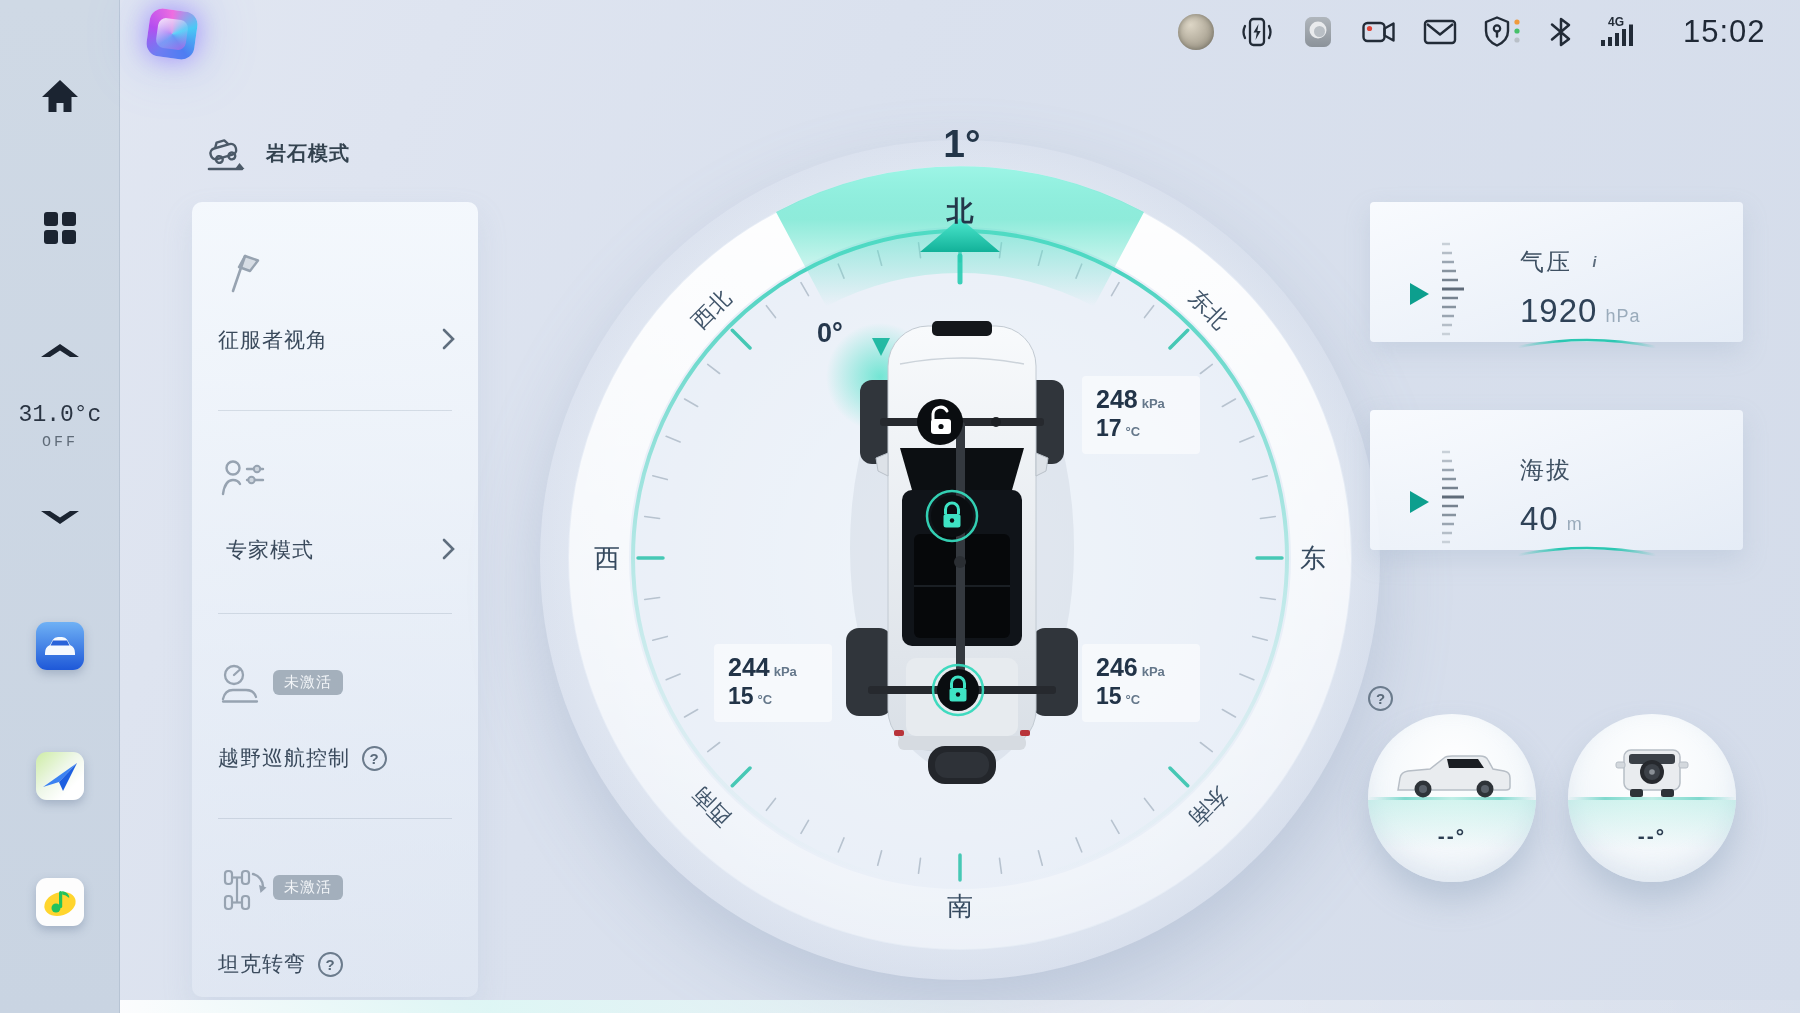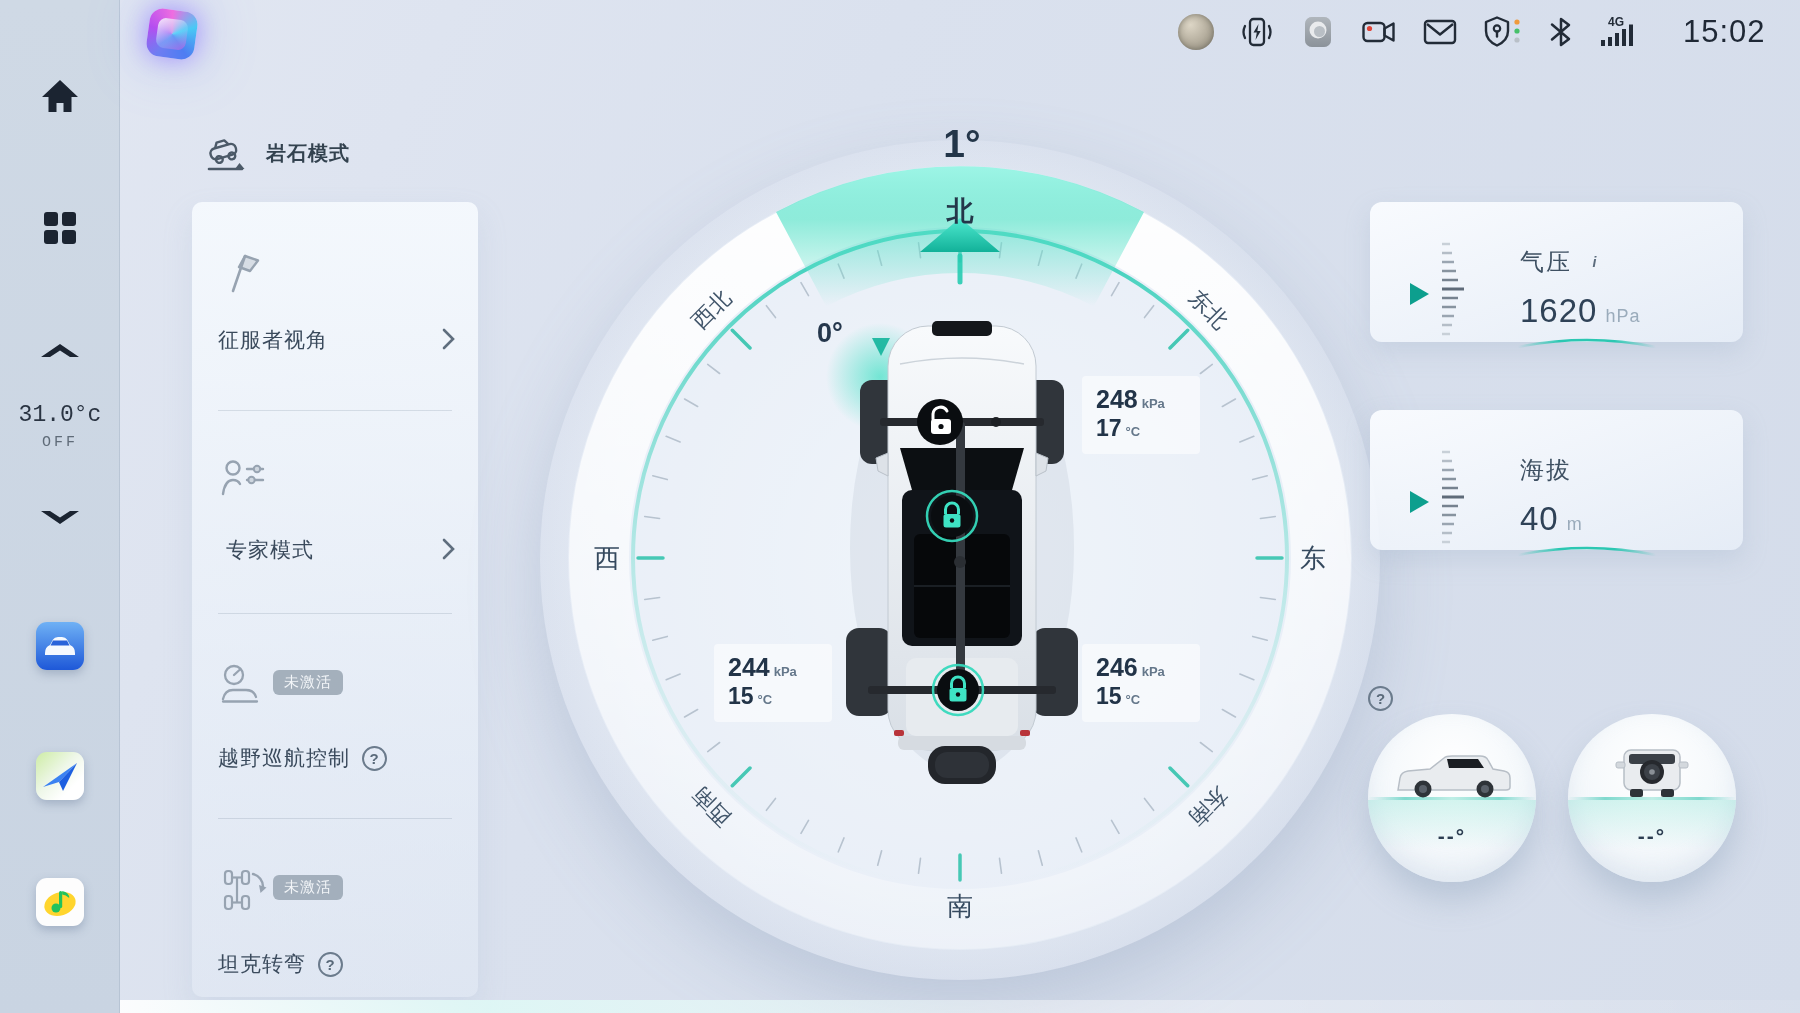--- a/index.html
+++ b/index.html
@@ -43,21 +43,21 @@
   #compass-glow{left:540px;top:140px;width:840px;height:840px;border-radius:50%;
     background:radial-gradient(circle,rgba(249,252,255,.8) 0%,rgba(244,249,253,.5) 55%,rgba(244,249,253,0) 72%);
     box-shadow:0 30px 70px rgba(125,145,175,.30);}
   #heading-label{left:900px;top:122px;width:124px;text-align:center;font-size:39px;font-weight:800;color:#233649;}
   #steer-label{left:798px;top:318px;width:64px;text-align:center;font-size:27px;font-weight:800;color:#25374c;}
   .tire-card{width:118px;height:78px;background:rgba(255,255,255,.55);border-radius:4px;padding:10px 14px;}
   .tp-val{font-size:25px;font-weight:800;color:#223448;line-height:1.1;}
   .tp-unit{font-size:13px;font-weight:700;color:#64778a;margin-left:4px;}
   .tp-temp{font-size:23px;font-weight:800;color:#223448;line-height:1.3;}
   
-  .env-card{left:1370px;width:373px;height:140px;border-radius:12px;cursor:pointer;
+  .env-card{left:1370px;width:373px;height:140px;border-radius:4px;cursor:pointer;
     background:linear-gradient(160deg,rgba(250,252,255,.95),rgba(233,240,249,.8));
     box-shadow:0 10px 24px rgba(150,170,195,.25);}
   .env-title{position:absolute;left:150px;top:44px;font-size:24px;color:#3e5062;letter-spacing:2px;display:flex;align-items:center;gap:12px;}
   .env-value{position:absolute;left:150px;top:90px;font-size:33px;color:#2f4257;letter-spacing:1px;}
   .env-unit{font-size:18px;color:#9aabbb;margin-left:8px;}
   .env-play{position:absolute;left:40px;top:81px;width:0;height:0;cursor:pointer;
     border-left:19px solid #0d9f8e;border-top:11px solid transparent;border-bottom:11px solid transparent;}
   .info-dot{width:23px;height:23px;border-radius:50%;border:2px solid #55run66707f;border-color:#5b6b7c;color:#5b6b7c;
     font-size:14px;font-weight:700;font-style:italic;display:inline-flex;align-items:center;justify-content:center;cursor:pointer;}
   
@@ -445,21 +445,21 @@
         <line x1="6" y1="67" x2="20" y2="67" stroke="#87939f" stroke-width="2.5"></line>
       <line x1="6" y1="76" x2="18" y2="76" stroke="#9aa5b1" stroke-width="2.5"></line>
         <line x1="6" y1="85" x2="16" y2="85" stroke="#b4bdc7" stroke-width="2.5"></line>
       <line x1="6" y1="94" x2="14" y2="94" stroke="#c8d0d8" stroke-width="2.5"></line>
     </svg>
     <div class="env-title">
       <span>气压</span>
       <span class="info-dot">i</span>
     </div>
     <div class="env-value">
-      <span>1620</span><span class="env-unit">hPa</span>
+      <span>1920</span><span class="env-unit">hPa</span>
     </div>
     <svg class="abs" style="left:146px;top:134px;" width="142" height="14" viewBox="0 0 142 14">
       <defs>
           <linearGradient id="sw1" x1="0" y1="0" x2="1" y2="0">
         <stop offset="0" stop-color="#2cc7b2" stop-opacity="0"></stop>
             <stop offset=".3" stop-color="#2cc7b2"></stop>
             <stop offset=".7" stop-color="#2cc7b2"></stop>
             <stop offset="1" stop-color="#2cc7b2" stop-opacity="0"></stop>
       </linearGradient>
         </defs>

